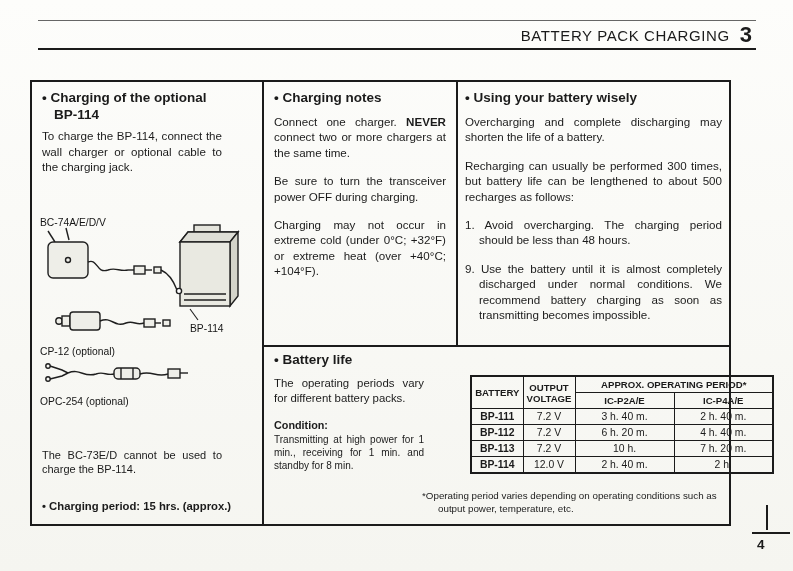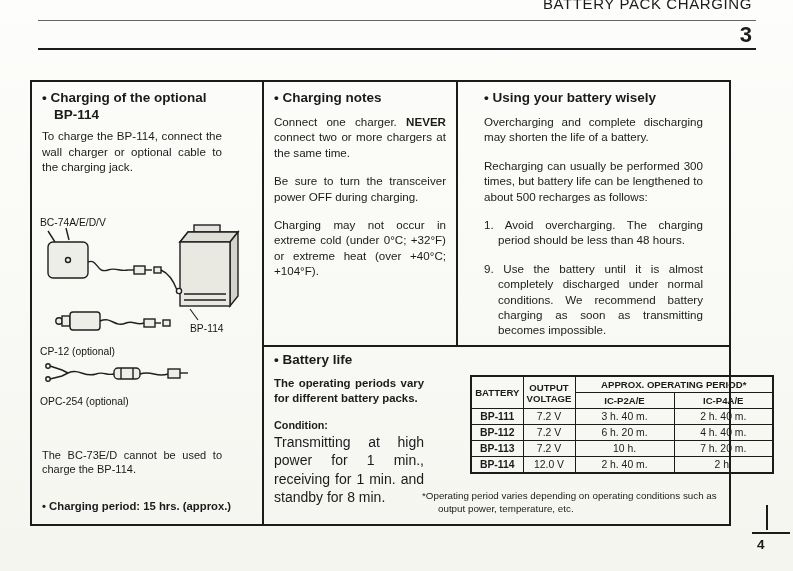--- a/index.html
+++ b/index.html
@@ -5,21 +5,21 @@
   * { margin:0; padding:0; box-sizing:border-box; }
   html,body { background:#e9e9e5; }
   .page {
     position:relative; width:793px; height:571px; overflow:hidden;
     background:linear-gradient(#fdfdfb, #f5f5f0);
     font-family:"Liberation Sans", sans-serif; color:#1b1b1b;
   }
   
   .header-topline { position:absolute; left:38px; top:20px; width:718px; height:1px; background:#666; }
   .header-title-row { position:absolute; left:38px; top:21px; width:714px; height:25px;
-    display:flex; justify-content:flex-end; align-items:flex-end; gap:10px;flex-direction:column; }
+    display:flex; justify-content:flex-end; align-items:flex-end; gap:10px; }
   .header-title { font-size:15px; letter-spacing:.6px; line-height:1; padding-bottom:3px; }
   .header-chapter { font-size:22px; font-weight:bold; line-height:1; }
   .header-rule { position:absolute; left:38px; top:48px; width:718px; height:2px; background:#1b1b1b; }
   
   .mainbox { position:absolute; left:30px; top:80px; width:701px; height:446px;
     border:2px solid #1b1b1b; background:transparent; }
   .vdiv1 { position:absolute; left:230px; top:0; width:2px; height:100%; background:#1b1b1b; }
   .vdiv2 { position:absolute; left:424px; top:0; width:2px; height:263px; background:#1b1b1b; }
   .hdiv  { position:absolute; left:230px; top:263px; right:0; height:2px; background:#1b1b1b; }
   .h { font-weight:bold; font-size:13.5px; margin-bottom:9px; }
@@ -30,29 +30,29 @@
     font-size:13.5px; line-height:1.25; padding-left:12px; text-indent:-12px; }
   .c1-intro { position:absolute; left:10px; right:8px; top:46px; font-size:11.6px;
     line-height:1.35; text-align:justify; }
   .c1-diagram { position:absolute; left:8px; top:134px; width:216px; height:208px; }
   .c1-note { position:absolute; left:10px; right:8px; top:366px; font-size:11px;
     line-height:1.3; text-align:justify; }
   .c1-period { position:absolute; left:10px; right:4px; top:418px; font-weight:bold;
     font-size:11.3px; white-space:nowrap; }
   
   .col2 { position:absolute; left:232px; top:0; width:192px; height:263px; padding:8px 10px; }
-  .col3 { position:absolute; left:426px; top:0; width:271px; height:263px; padding:8px 26px; }
+  .col3 { position:absolute; left:426px; top:0; width:271px; height:263px; padding:8px 7px; }
   .col2 p, .col3 p { font-size:11.6px; line-height:1.33; text-align:justify; margin-bottom:13px; }
   .num-item { padding-left:14px; text-indent:-14px; }
   
   .bl { position:absolute; left:232px; top:265px; width:467px; height:179px;border-radius:32px; }
   .bl-text { position:absolute; left:10px; top:5px; width:150px; }
-  .bl-text p { font-size:11.4px; line-height:1.35; text-align:justify;font-weight:bold; }
+  .bl-text p { font-size:11.4px; line-height:1.35; text-align:justify; }
   .bl-cond-label { font-weight:bold; font-size:10.8px; margin-top:12px; margin-bottom:2px; }
-  .bl-cond { font-size:14px; line-height:1.32; text-align:justify; }
+  .bl-cond { font-size:10px; line-height:1.32; text-align:justify; }
   .bl-tablewrap { position:absolute; left:158px; top:28px; width:304px; }
   table.bl-tbl { border-collapse:collapse; width:100%; border:2px solid #1b1b1b;margin-left:48px; }
   .bl-tbl th, .bl-tbl td { border:1px solid #1b1b1b; text-align:center; }
   .bl-tbl th { font-size:9.6px; font-weight:bold; padding:2px 2px; line-height:1.15; }
   .bl-tbl td { font-size:10.4px; padding:2px 3px; }
   .bl-tbl td.bname { font-weight:bold; }
   .bl-foot { font-size:9.8px; line-height:1.32; margin-top:16px; padding-left:16px; text-indent:-16px; }
   
   .footer-vline { position:absolute; left:766px; top:505px; width:2px; height:25px; background:#1b1b1b; }
   .footer-hline { position:absolute; left:752px; top:532px; width:38px; height:2px; background:#1b1b1b; }

